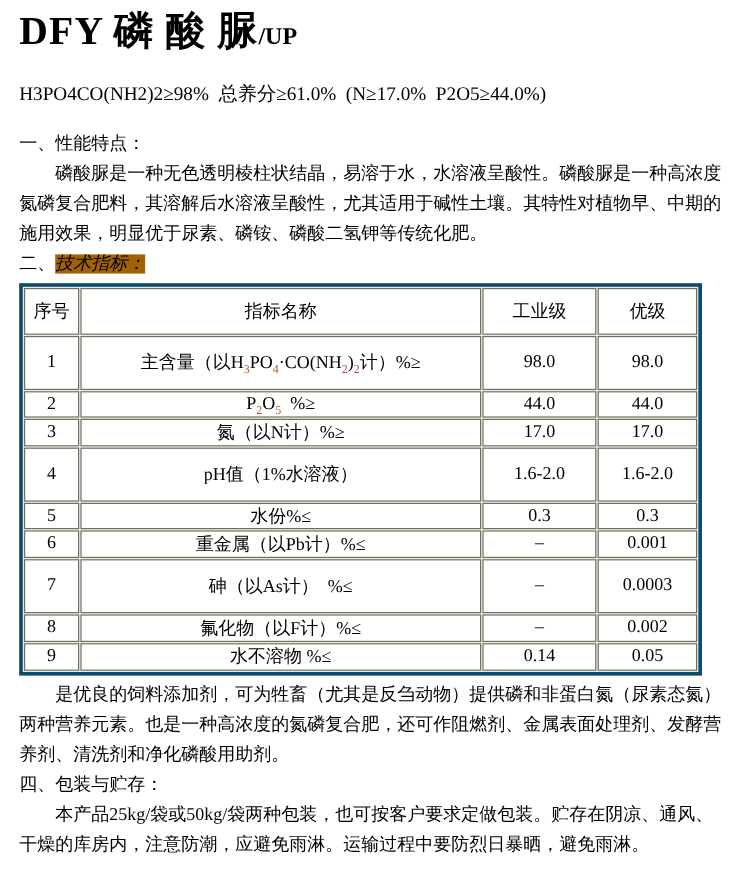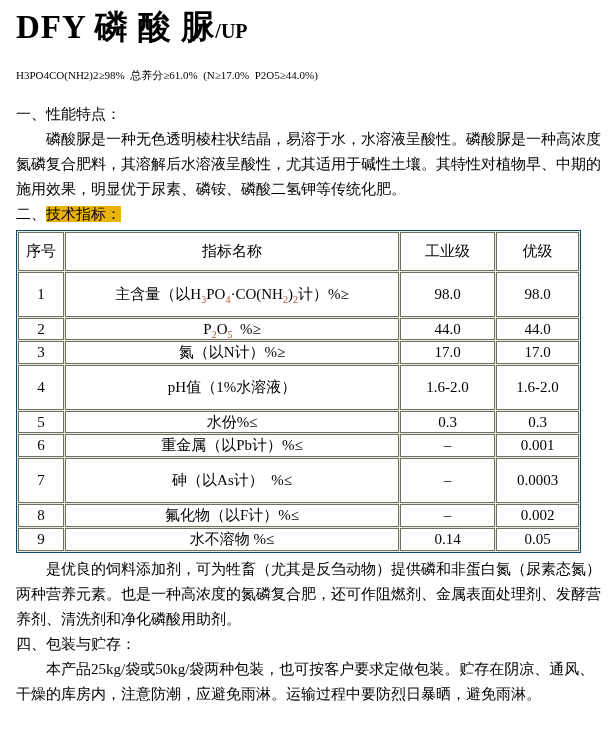--- a/index.html
+++ b/index.html
@@ -8,32 +8,32 @@
     background:#ffffff;color:#000;
     font-family:"Liberation Serif","DejaVu Serif",serif;
   }
   .doc{padding:6px 12px 0 16px;}
   .title{
     text-align:left;font-size:33px;font-weight:bold;
     line-height:42px;white-space:pre;letter-spacing:1px;
   }
   .title .suffix{font-size:20px;letter-spacing:0;}
   .specs{
-    margin-top:16px;font-size:11px;white-space:pre-wrap;
+    margin-top:16px;font-size:16px;white-space:pre-wrap;
   }
   .block{font-size:15px;line-height:25px;}
   .block1{margin-top:19px;}
   .block2{margin-top:4px;}
   .heading{margin:0;}
   .para{margin:0;text-indent:2em;}
-  .hl{background:#eab308;}
+  .hl{background:#a16207;font-style:italic;}
   table.spec{
     margin:3px 0 0 0;width:562px;table-layout:fixed;
     border-collapse:separate;border-spacing:1px;
-    background:#eceade;border:1px solid #0c4a6e;
+    background:#eceade;border:3px solid #0c4a6e;
   }
   table.spec th,table.spec td{
     border:1px solid #716f60;background:#ffffff;
     text-align:center;vertical-align:middle;
     font-weight:normal;font-size:15px;padding:0 2px;
     white-space:pre-wrap;overflow:hidden;
   }
   tr.h-head th{height:37px;}
   tr.h-tall td{height:43px;}
   tr.h-mid td{height:21px;}

